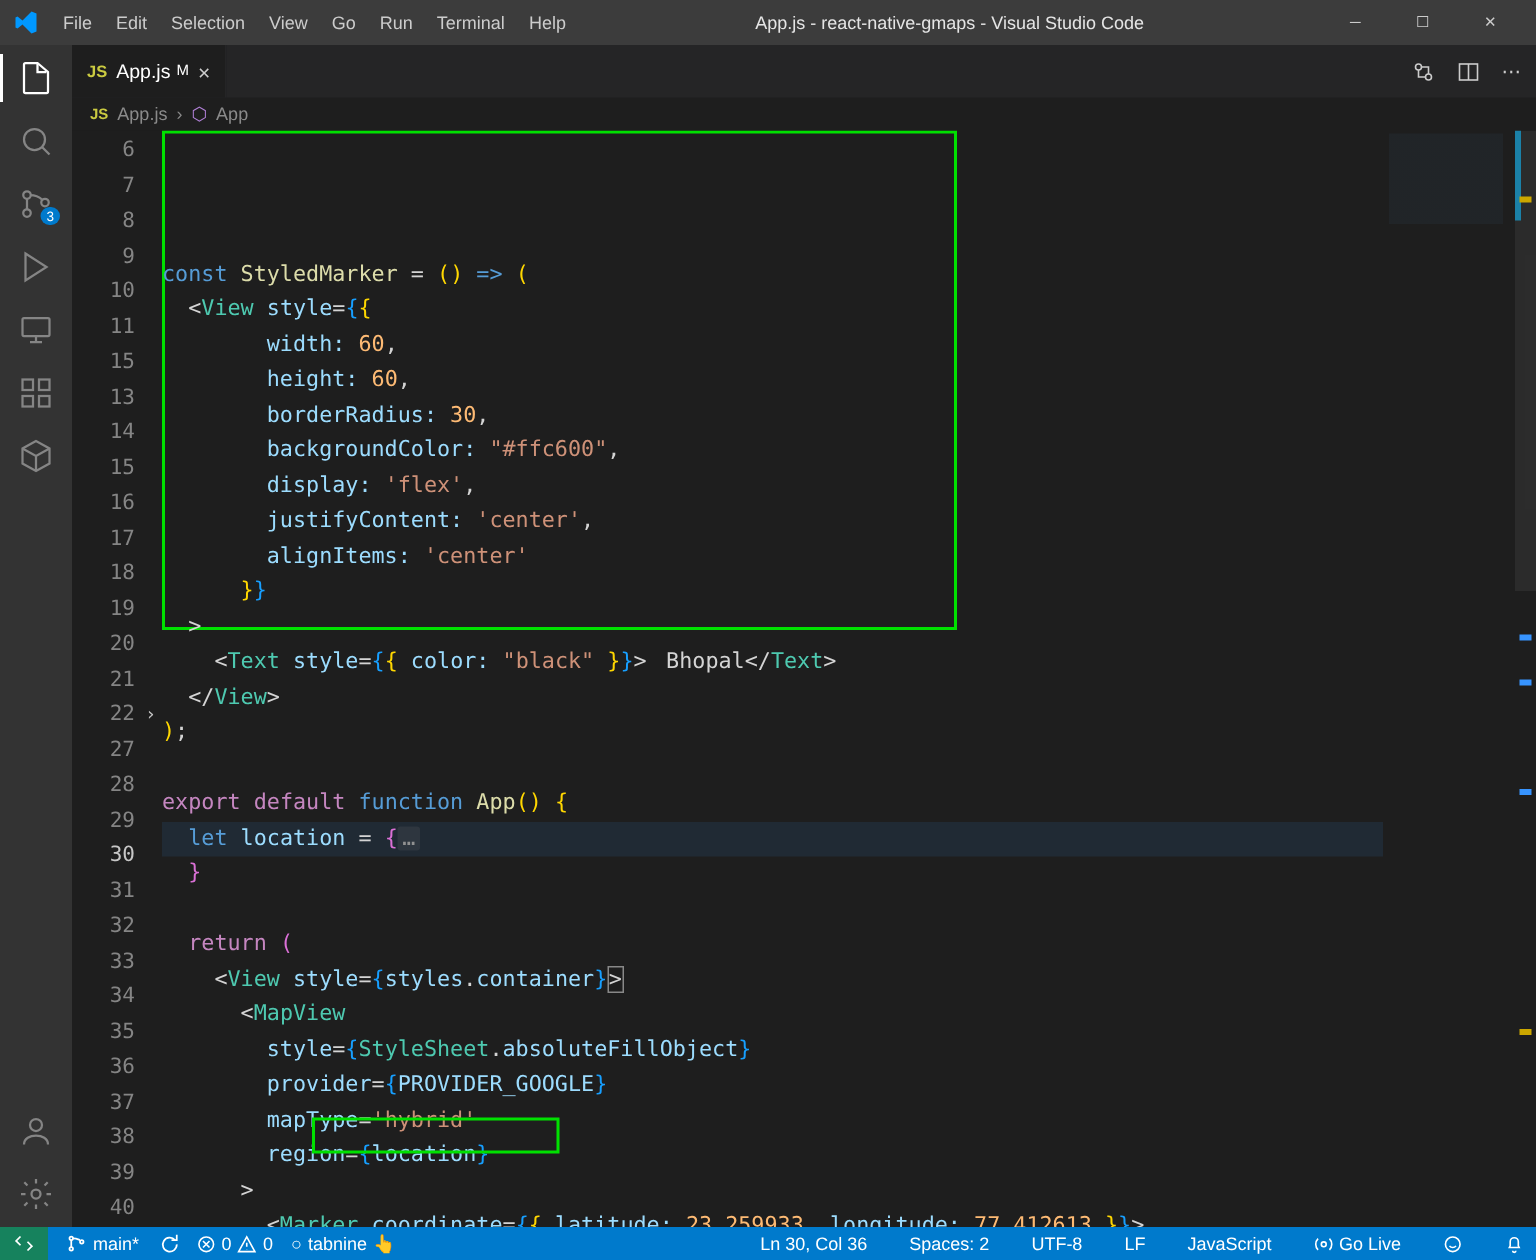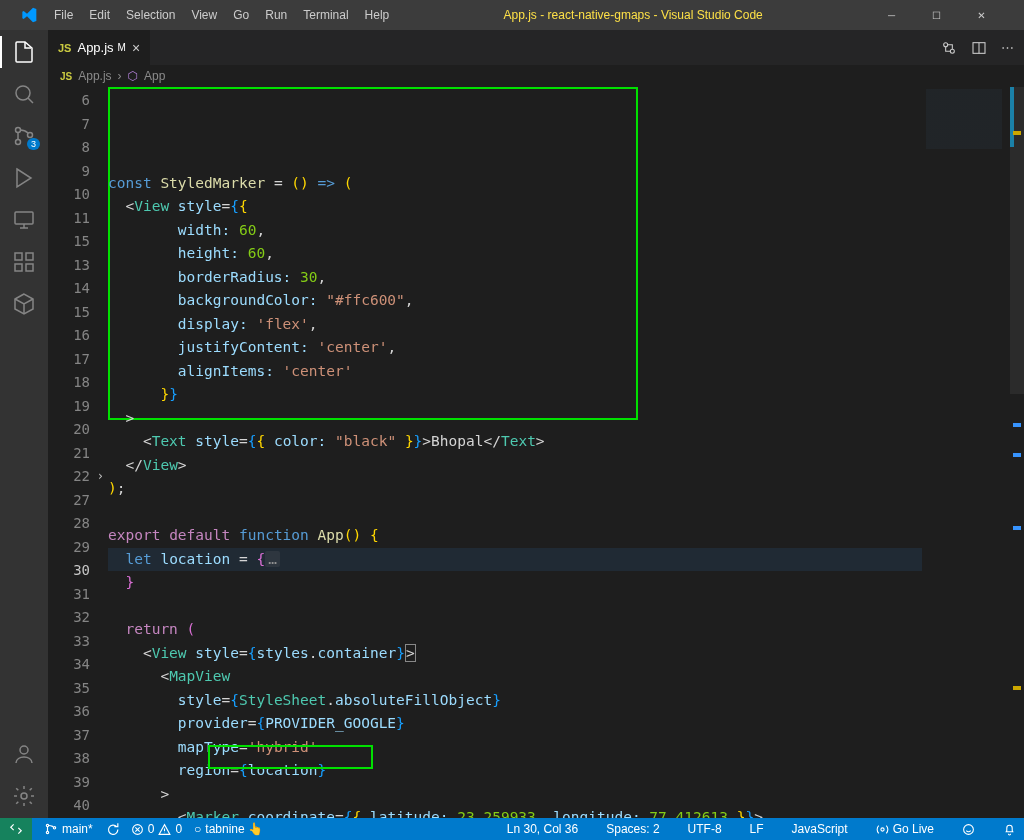--- a/index.html
+++ b/index.html
@@ -1,23 +1,23 @@
 <!DOCTYPE html>
 <html><head>
 <meta charset="utf-8">
 <style>
   * { margin: 0; padding: 0; box-sizing: border-box; }
   body { font-family: 'Segoe UI', sans-serif; background: #1e1e1e; color: #cccccc; width: 1024px; height: 840px; overflow: hidden; font-size: 13px; }
 
   
-  .titlebar { height: 30px; background: #3c3c3c; display: flex; align-items: center; padding: 0 20px; }
+  .titlebar { height: 30px; background: #3c3c3c; display: flex; align-items: center; padding: 0 8px; }
   .titlebar .logo { width: 18px; height: 18px; margin-right: 8px; display:flex;align-items:center;justify-content:center;}
   .menu { display: flex; gap: 0; }
   .menu span { padding: 4px 8px; font-size: 12px; color: #cccccc; cursor: default; }
-  .title-text { flex: 1; text-align: center; font-size: 12px; color: #fde047; }
+  .title-text { flex: 1; text-align: center; font-size: 12px; color: #e5e5e5; }
   .win-controls { display: flex; gap: 0; }
   .win-controls div { width: 45px; height: 30px; display:flex;align-items:center;justify-content:center; color:#ccc; font-size:10px;}
 
   
   .body { display: flex; height: calc(840px - 30px - 22px); }
 
   
   .activitybar { width: 48px; background: #333333; display: flex; flex-direction: column; align-items: center; padding-top: 10px; gap: 18px; }
   .activitybar .icon { width: 24px; height: 24px; color: #858585; display:flex;align-items:center;justify-content:center; position:relative; }
   .activitybar .icon.active { color: #ffffff; }
@@ -51,26 +51,26 @@
   .hl-line { background: rgba(38,79,120,0.25); }
 
   
   .kw { color:#569cd6; } 
   .kw2 { color:#c586c0; } 
   .fn { color:#dcdcaa; }
   .tagname { color:#4ec9b0; }
   .attr { color:#9cdcfe; }
   .prop { color:#9cdcfe; }
   .str { color:#ce9178; }
-  .num { color:#84cc16; }
+  .num { color:#fdba74; }
   .brace-y { color:#ffd700; }
   .brace-p { color:#da70d6; }
   .brace-b { color:#179fff; }
   .punct { color:#d4d4d4; }
-  .txt { color:#d4d4d4; }
+  .txt { color:#d4d4d4;margin-left:13px; }
   .ellips { color:#919191; background:rgba(128,128,128,0.15); border-radius:2px; padding:0 3px;}
 
   
   .fold { position:relative; }
   .fold::after { content:'›'; color:#c5c5c5; position:absolute; right:-14px; top:0; font-size:12px;}
 
   
   .rect1 { position:absolute; border:2px solid #00e000; left:0px; top:0px; width:530px; height:333px; pointer-events:none;}
 
   

